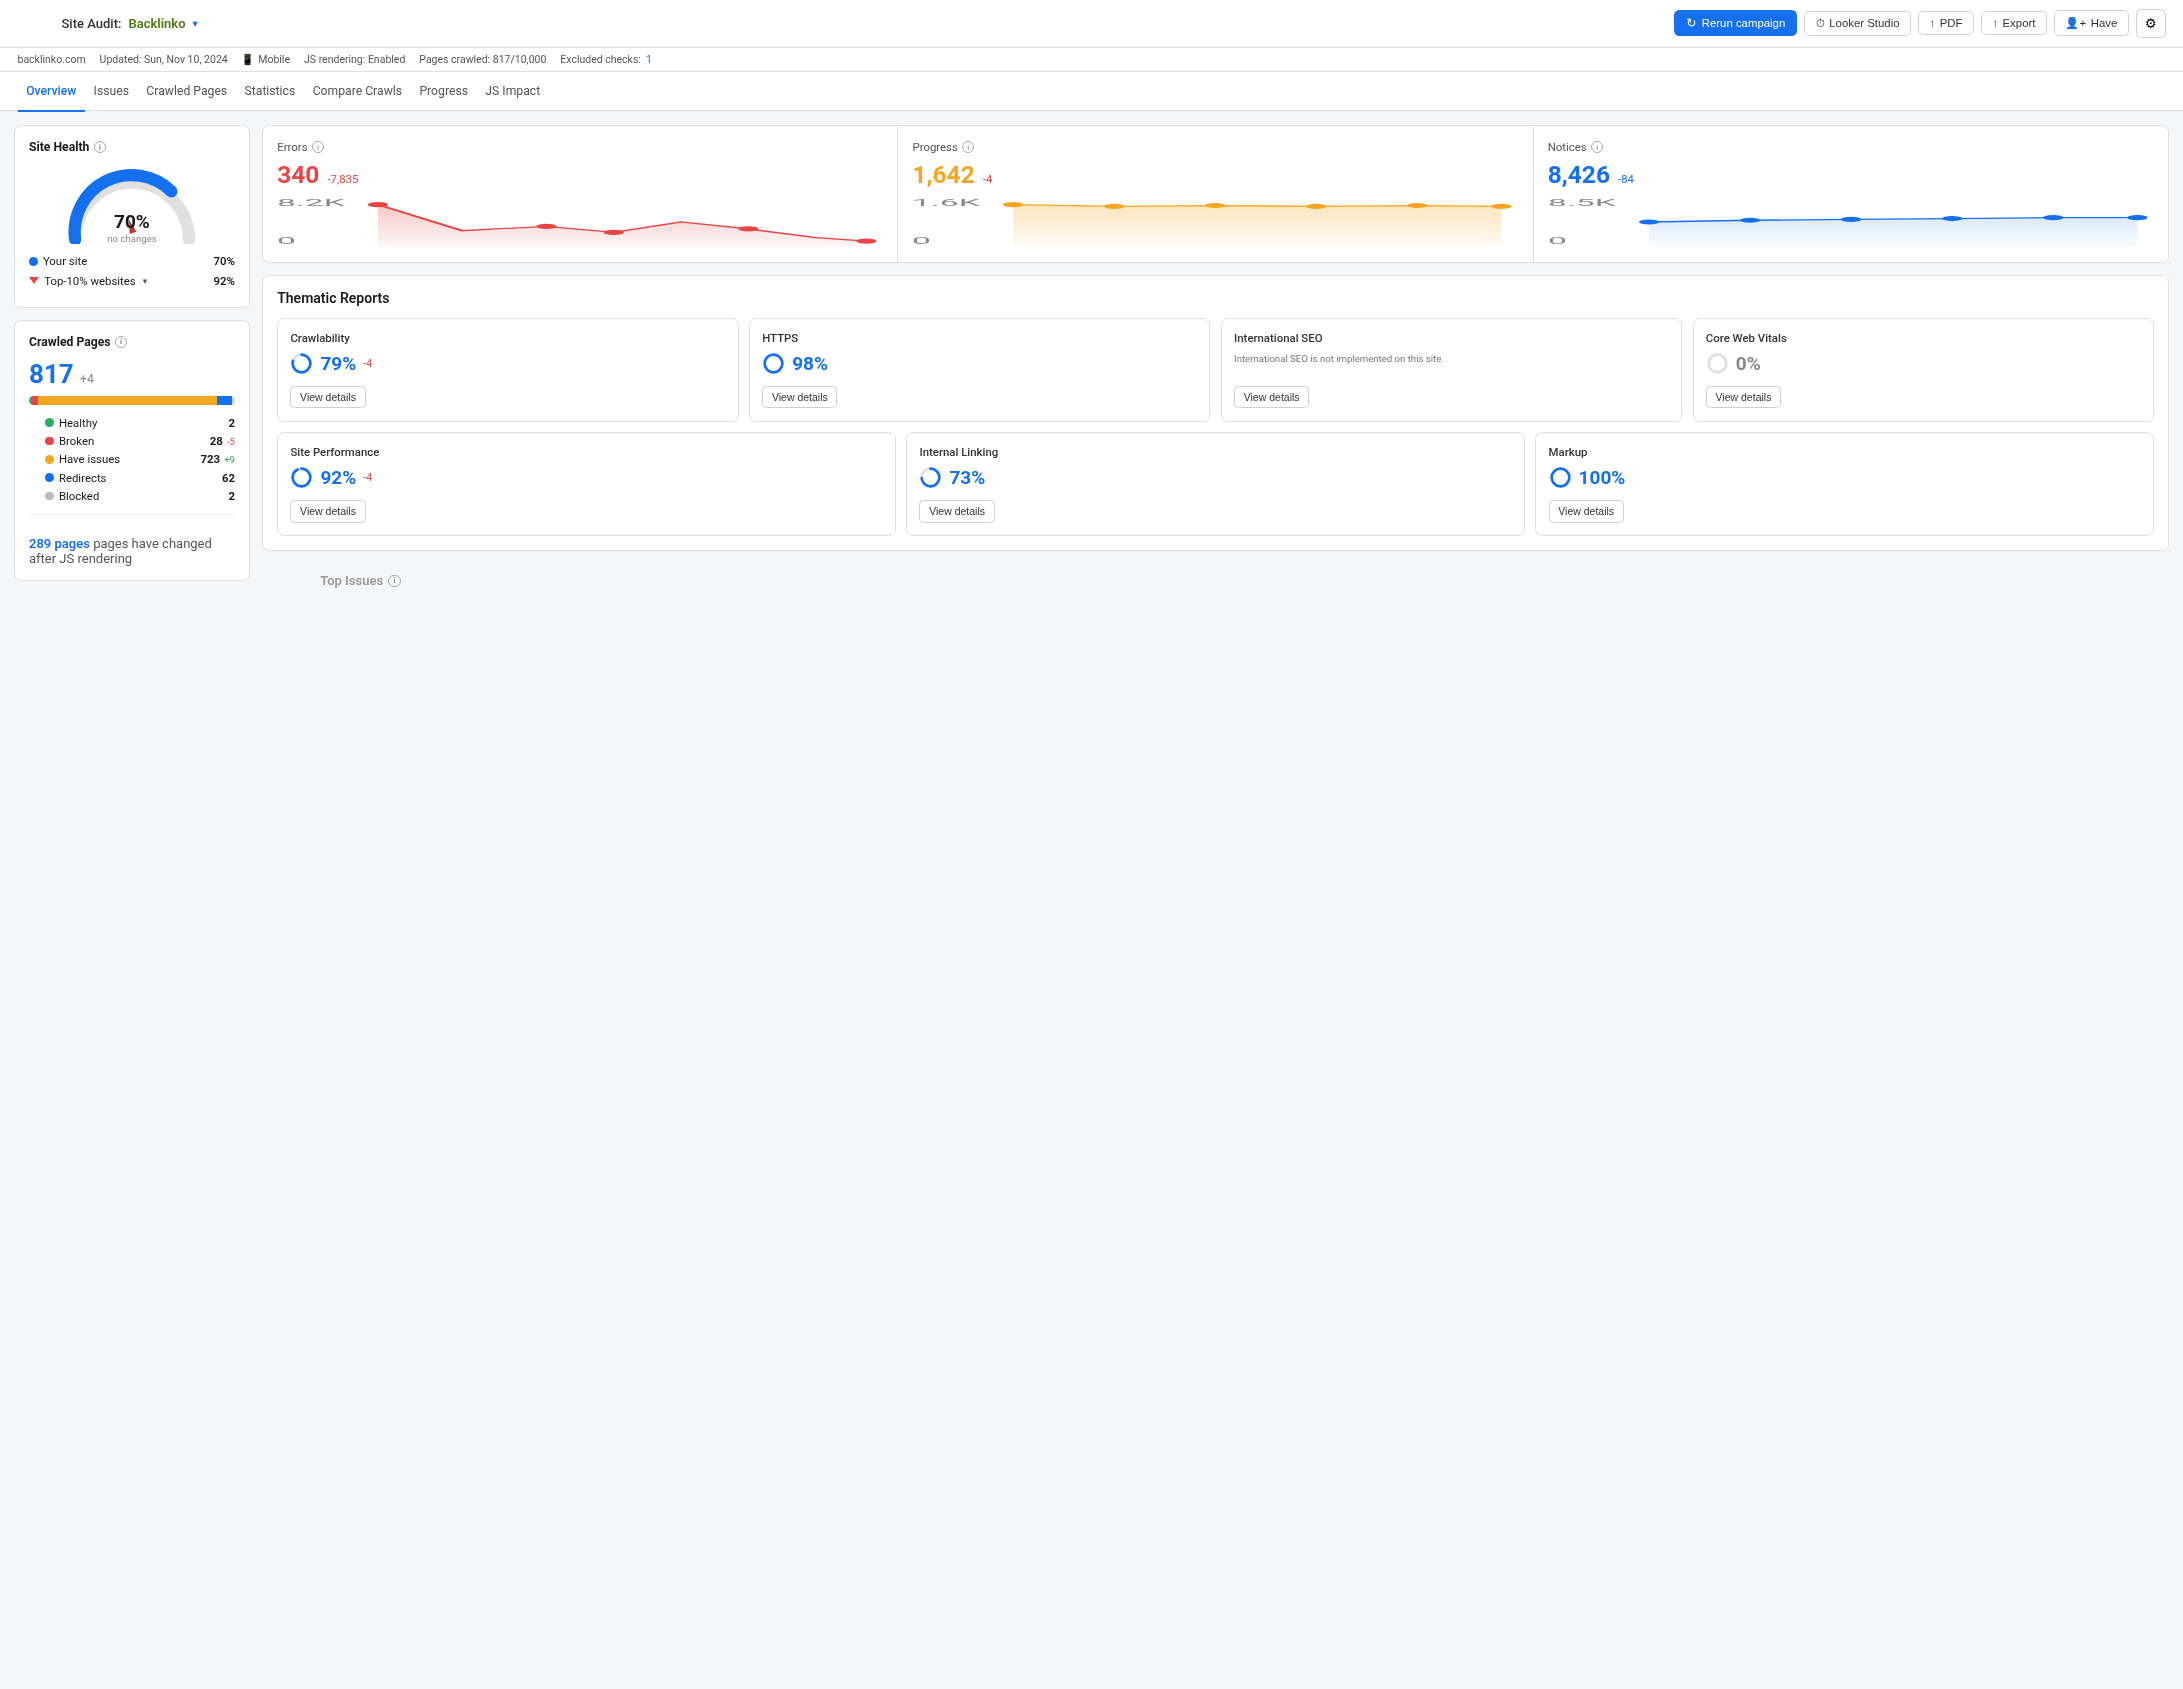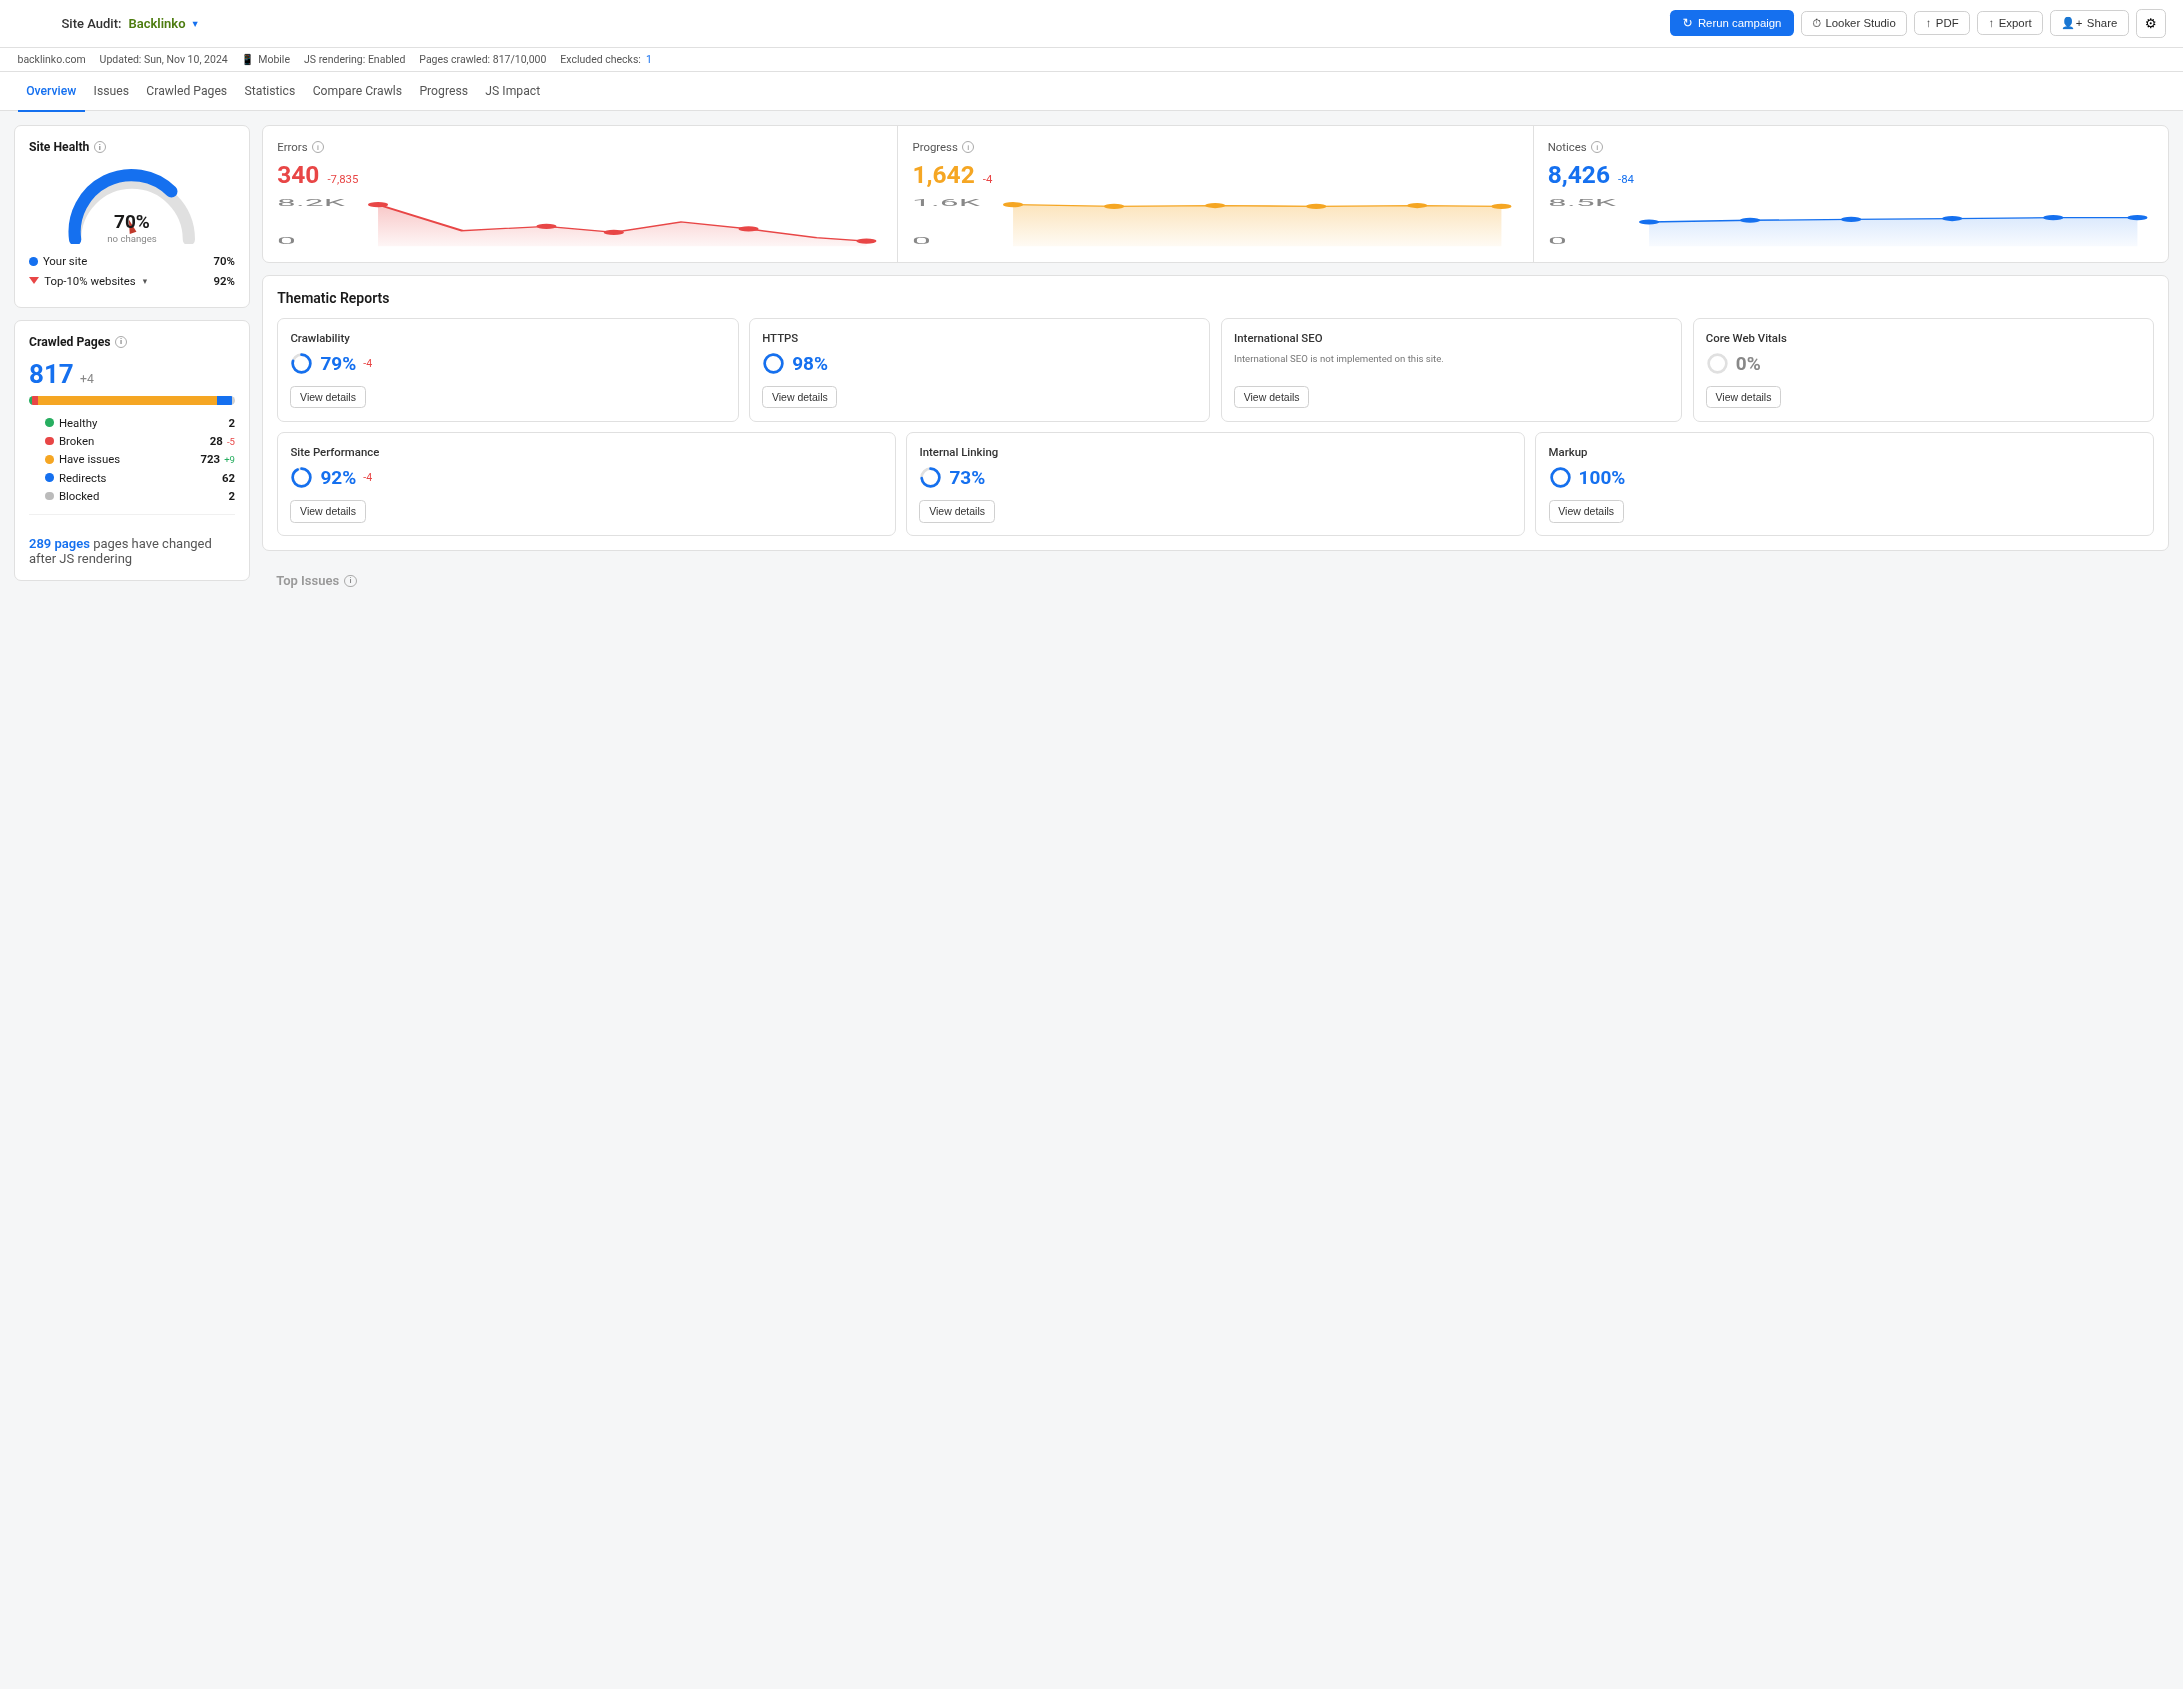--- a/index.html
+++ b/index.html
@@ -96,21 +96,21 @@
     .theme-item { border: 0.9px solid #e0e0e0; border-radius: 7px; padding: 12.2px; display: flex; flex-direction: column; }
     .theme-name { font-size: 11.4px; color: #333; margin-bottom: 7px; font-weight: 500; }
     .theme-metric { display: flex; align-items: center; gap: 7px; margin-bottom: 10.5px; }
     .theme-percent { font-size: 19px; font-weight: 700; color: #1570ef; }
     .theme-percent-gray { font-size: 19px; font-weight: 700; color: #888; }
     .theme-delta { font-size: 10.5px; color: #e84646; }
     .theme-desc { font-size: 9.6px; color: #777; margin-bottom: 10.5px; line-height: 1.4; }
     .view-details-btn { border: 0.9px solid #d0d0d0; border-radius: 4.4px; padding: 4.4px 8.7px; font-size: 10.5px; cursor: pointer; background: #fff; color: #333; align-self: flex-start; margin-top: auto; }
 
     
-    .top-issues-title { font-size: 13px; font-weight: 600; color: #999; display: flex; align-items: center; gap: 5.2px; }
+    .top-issues-title { font-size: 13px; font-weight: 600; color: #999; display: flex; align-items: center; gap: 5.2px; margin-left: 44px; }
 
     
     .sparkline-container { width: 100%; height: 52px; }
   </style>
 </head>
 <body>
 
 <div class="top-bar">
   <div class="top-bar-left">
     <span class="site-audit-label">Site Audit:</span>
@@ -129,21 +129,21 @@
     <button class="btn-outline">
       <span>↑</span>
       <span>PDF</span>
     </button>
     <button class="btn-outline">
       <span>↑</span>
       <span>Export</span>
     </button>
     <button class="btn-outline">
       <span>👤+</span>
-      <span>Share</span>
+      <span>Have</span>
     </button>
     <button class="btn-icon">
       <span>⚙</span>
     </button>
   </div>
 </div>
 
 <div class="sub-header">
   <span>backlinko.com</span>
   <span>Updated: Sun, Nov 10, 2024</span>

